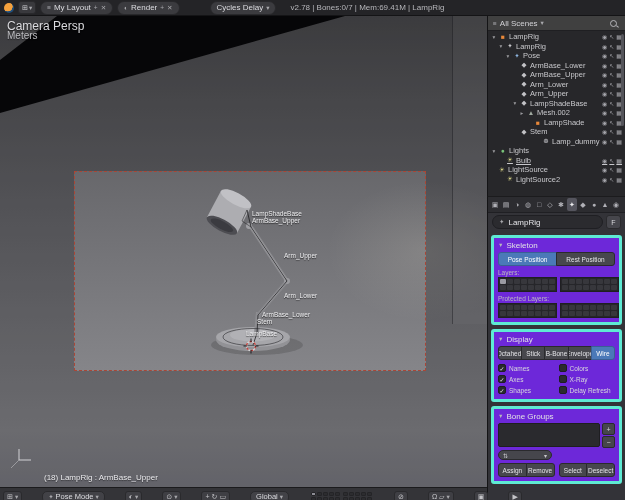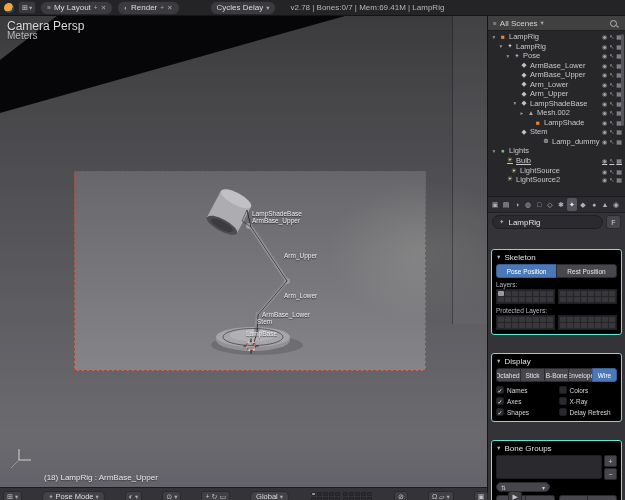--- a/index.html
+++ b/index.html
@@ -72,21 +72,21 @@
   .ptabs{display:flex;align-items:center;height:15px;background:#2c2c30;border-bottom:1px solid #1f1f23;
     padding:0 2px;gap:1px}
   .ptab{width:10px;height:13px;display:flex;align-items:center;justify-content:center;
     font-size:7px;color:#b0b0b6;border-radius:2px}
   .ptab.active{background:#55555e;color:#ecedef}
   .idrow{display:flex;align-items:center;gap:3px;padding:2px 4px;height:14px}
   .idfield{flex:1;display:flex;align-items:center;gap:4px;background:#2b2b2f;border:1px solid #1f1f23;
     border-radius:7px;height:12px;padding:0 6px;color:#e3e3e7;font-size:8px}
   .fkbtn{width:13px;height:12px;background:#46464c;border:1px solid #2a2a2d;border-radius:3px;
     display:flex;align-items:center;justify-content:center;font-size:7px;color:#d8d8dc}
-  .panel{margin:18px 3px;background:#000000;border:1px solid #5eead4;border-radius:3px;padding:2px 4px 4px}
+  .panel{margin:4px 3px;background:#6d28d9;border:3px solid #5eead4;border-radius:3px;padding:2px 4px 4px}
   .phead{display:flex;align-items:center;gap:3px;font-size:8px;color:#e1e1e5;height:10px}
   .tri{font-size:5.5px;color:#b8b8bc}
   .btnrow{display:flex;flex:1;margin-top:2px}
   .btn{flex:1;height:12px;background:#47474d;border:1px solid #2a2a2d;display:flex;align-items:center;
     justify-content:center;font-size:6.5px;color:#e4e4e8;margin-left:-1px;overflow:hidden;white-space:nowrap}
   .btn:first-child{border-radius:3px 0 0 3px;margin-left:0}
   .btn:last-child{border-radius:0 3px 3px 0}
   .btn.blue{background:#4b79b8;border-color:#3a5f94;color:#fff}
   .minilabel{font-size:6.5px;color:#babac0;margin:3px 0 1px}
   .layer-widget{display:flex;gap:3px}
@@ -405,21 +405,21 @@
       <div class="orow" style="padding-left: 10px; text-decoration: underline;">
         <span class="arrow"></span>
         <span class="oicon" style="color: rgb(222, 217, 138);">☀</span>
         <span class="olabel">Bulb</span>
         <span class="otoggles">
           <span class="tgl">◉</span>
           <span class="tgl">↖</span>
           <span class="tgl">▦</span>
         </span>
       </div>
-      <div class="orow" style="padding-left: 14px; align-items: flex-end;">
+      <div class="orow" style="padding-left: 2px;">
         <span class="arrow"></span>
         <span class="oicon" style="color: rgb(222, 217, 138);">☀</span>
         <span class="olabel">LightSource</span>
         <span class="otoggles">
           <span class="tgl">◉</span>
           <span class="tgl">↖</span>
           <span class="tgl">▦</span>
         </span>
       </div>
       <div class="orow" style="padding-left: 10px;">

